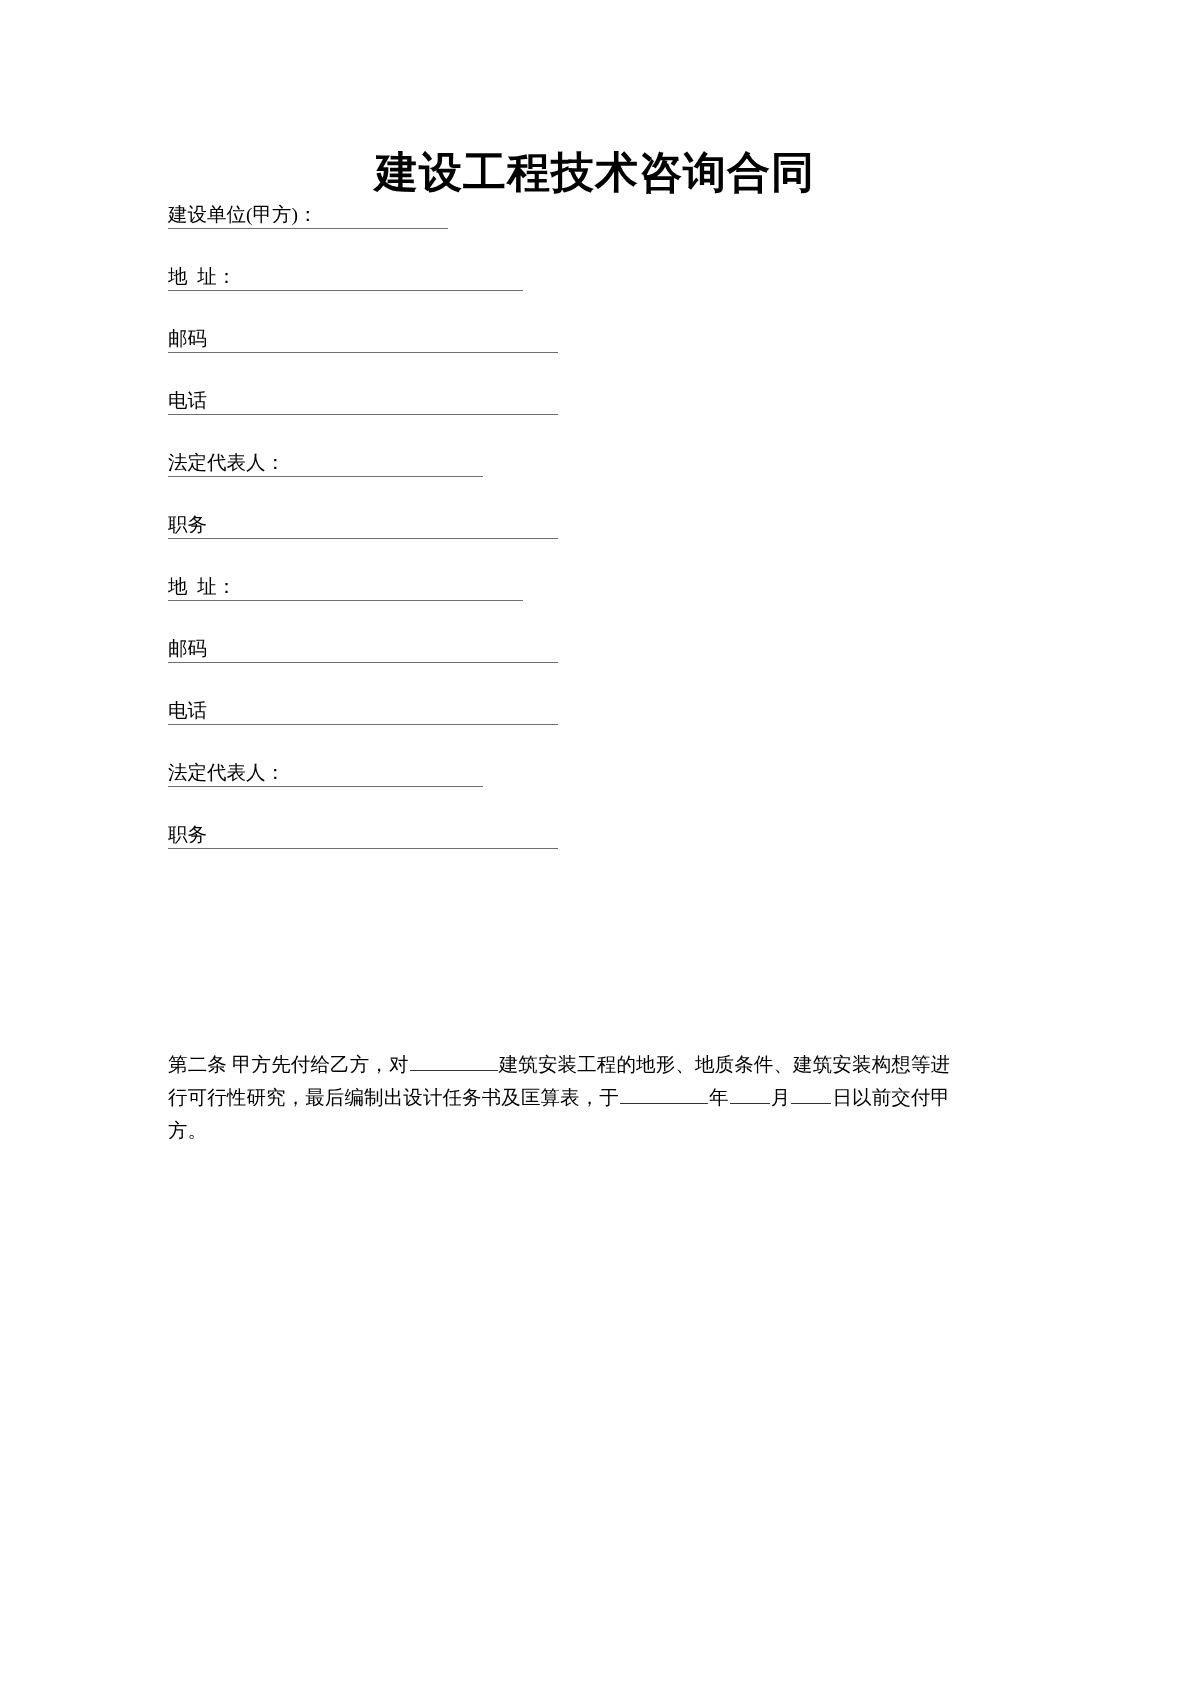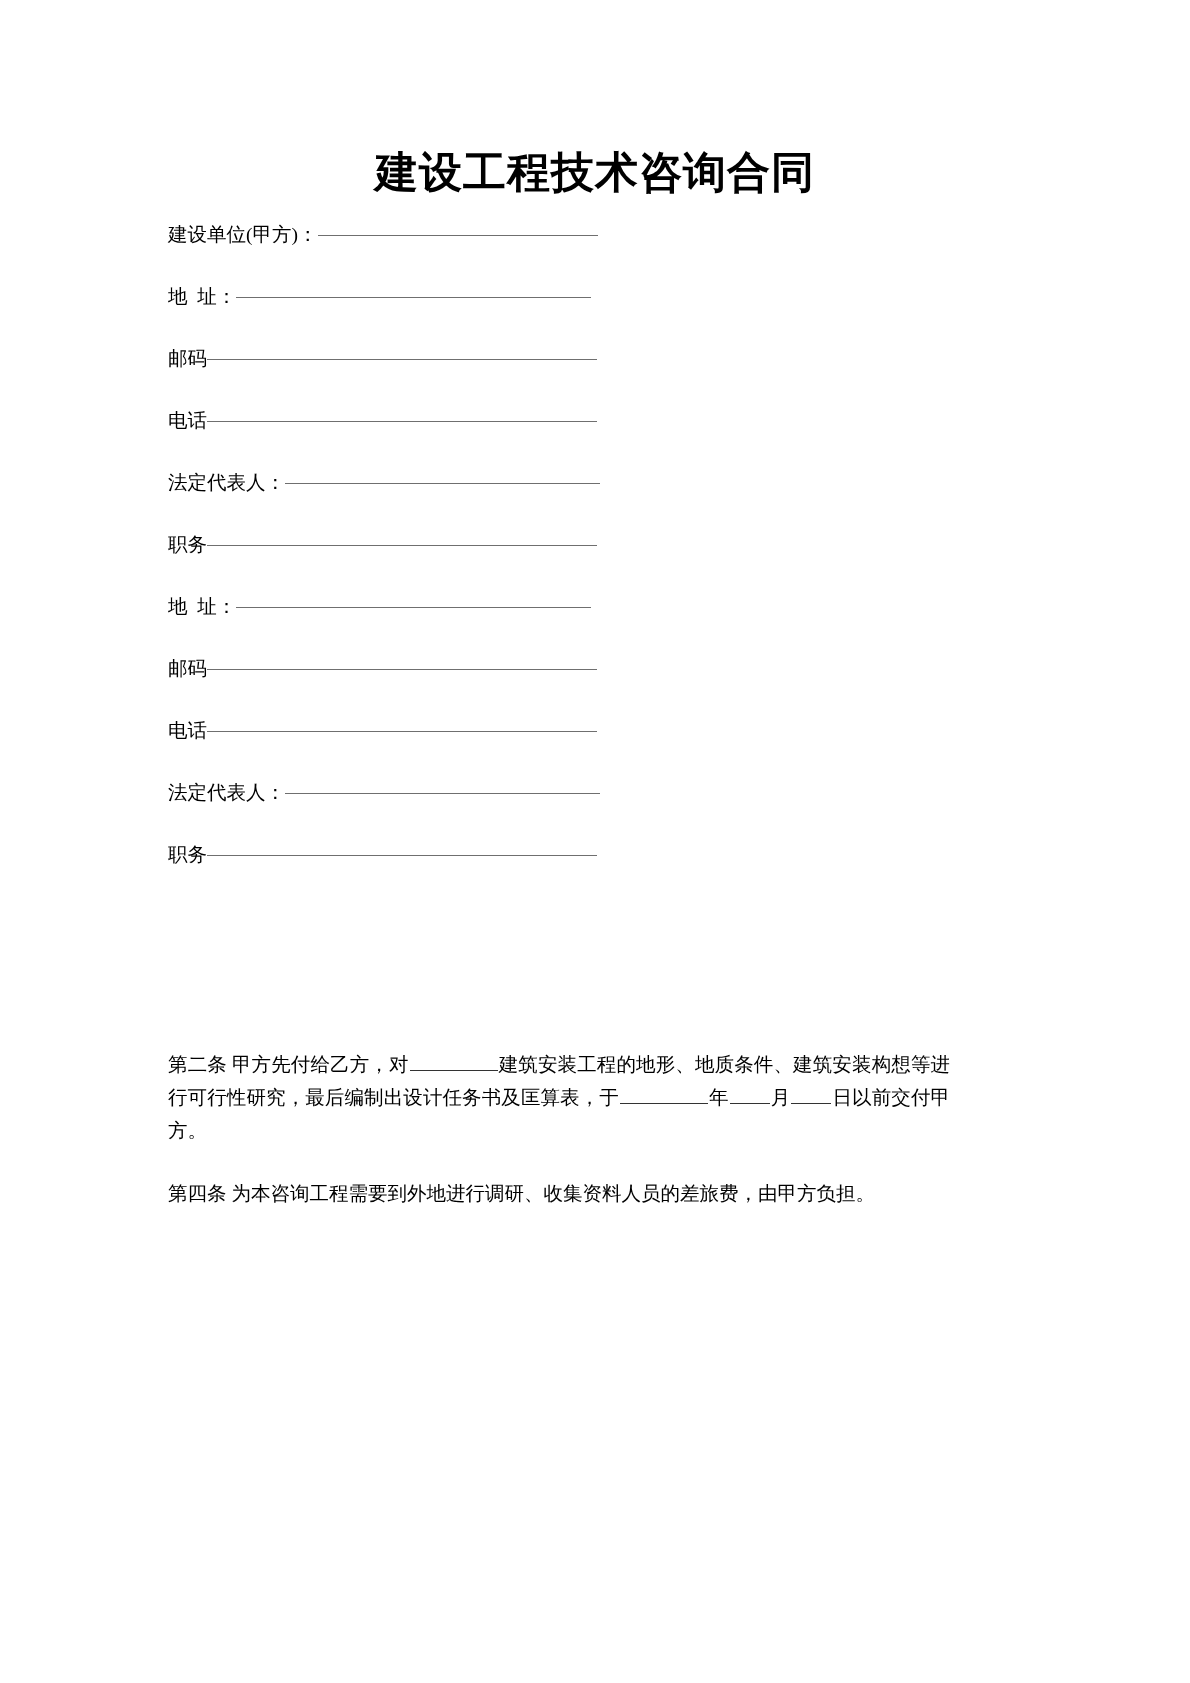--- a/index.html
+++ b/index.html
@@ -39,23 +39,24 @@
   
   .fields {
     position: absolute;
     top: 205px;
     left: 168px;
     width: 800px;
   }
   .field-row {
     height: 62px;
     display: flex;
-    align-items: center;
+    align-items: flex-start;
     font-size: 19.5px;
     line-height: 1;
+    flex-direction: column;
   }
   .field-label {
     white-space: pre;
     flex: 0 0 auto;
     padding-bottom: 2px;
   }
   .field-line {
     flex: 0 0 auto;
     border-bottom: 1px solid #6f6f6f;
     height: 1px;
@@ -151,18 +152,17 @@
       </div>
   </div>
 
   <div class="body-area">
 
 
     <div class="gap-big"></div>
 
     <div id="articles-container">
         <p class="para"><span>第二条</span><span> 甲方先付给乙方，对</span><span class="blank b-lg"></span><span>建筑安装工程的地形、地质条件、建筑安装构想等进行可行性研究，最后编制出设计任务书及匡算表，于</span><span class="blank b-lg"></span><span>年</span><span class="blank b-sm"></span><span>月</span><span class="blank b-sm"></span><span>日以前交付甲方。</span></p>
-        <p class="para"><span>第四条</span><span> 为本咨询工程需要到外地进行调研、收集资料人员的差旅费，由甲方负担。</span></p>
       </div>
 
   </div>
 
 </div>
 
 </body></html>

